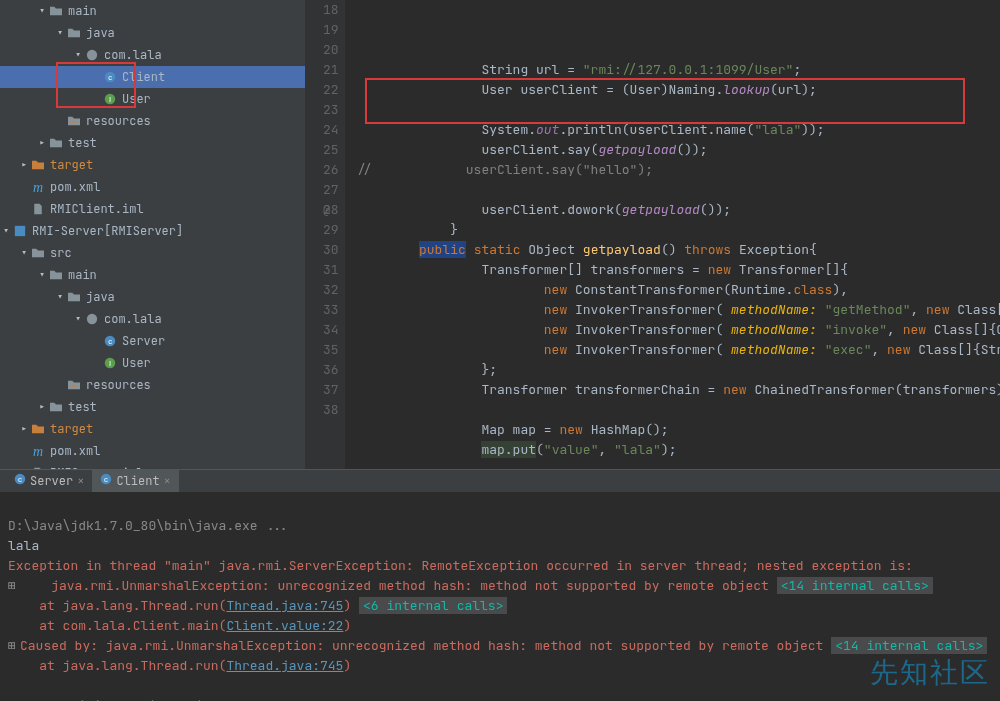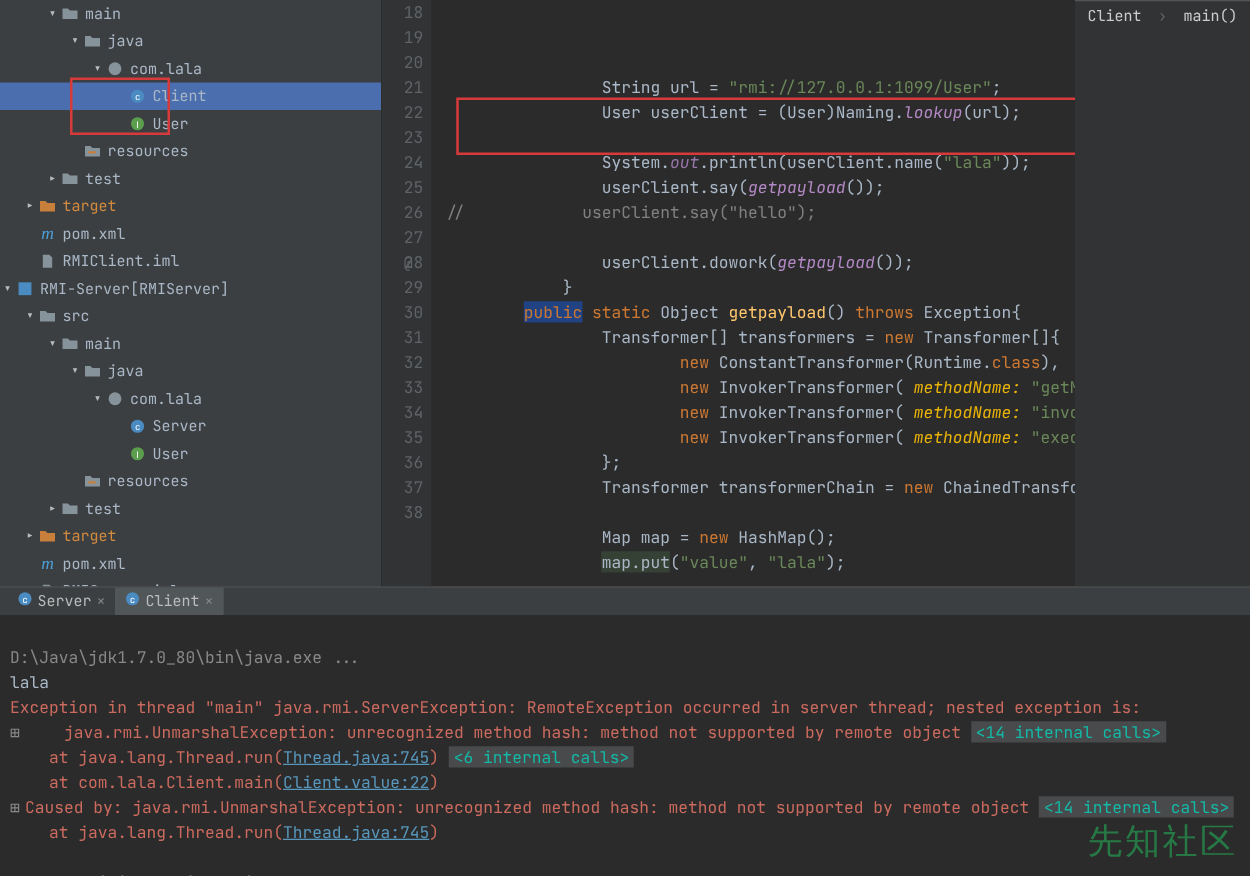--- a/index.html
+++ b/index.html
@@ -38,21 +38,21 @@
   .sel { background: #4b6eaf; color: #fff; }
   .redbox { position: absolute; border: 2px solid #d73a3a; pointer-events: none; }
   .gutter-redbox { position: absolute; border: 2px solid #d73a3a; pointer-events: none; }
   .rmiserver { color: #a9b7c6; }
 
   
   .editor {
     flex: 1;
     background: #2b2b2b;
     display: flex;
-    flex-direction: row;
+    flex-direction: column;
     overflow: hidden;
     position: relative;
   }
   .code-area { flex: 1; display: flex; font-size: 13px; line-height: 20px; overflow: hidden; position: relative; }
   .gutter {
     background: #313335;
     color: #606366;
     text-align: right;
     padding: 0 6px 0 6px;
     width: 48px;
@@ -112,21 +112,21 @@
   .t-grey { color: #888; }
   .t-red { color: #cb6a5e; }
   .t-link { color: #5896bb; text-decoration: underline; }
   .t-badge { background: #484a4c; color: #14b8a6; padding: 0 4px; }
   .t-fold { color: #888; display: inline-block; width: 12px; }
 
   .watermark {
     position: absolute;
     right: 10px;
     bottom: 18px;
-    color: #22c55e;
+    color: #0ea5e9;
     font-family: sans-serif;
     font-size: 28px;
     opacity: 0.5;
     letter-spacing: 2px;
   }
 </style>
 </head>
 <body>
 
 <div class="top">
@@ -358,25 +358,20 @@
           <div>35</div>
           <div>36</div>
           <div>37</div>
           <div>38</div>
         </div>
       <div class="code-lines" id="code">
         
       <div>                String url = <span class="str">"rmi://127.0.0.1:1099/User"</span>;</div><div>                User userClient = (User)Naming.<span class="mthi">lookup</span>(url);</div><div></div><div>                System.<span class="fld">out</span>.println(userClient.name(<span class="str">"lala"</span>));</div><div>                userClient.say(<span class="mthi">getpayload</span>());</div><div><span class="cmt">//            userClient.say("hello");</span></div><div></div><div>                userClient.dowork(<span class="mthi">getpayload</span>());</div><div>            }</div><div>        <span class="kw hl">public</span> <span class="kw">static</span> Object <span class="mth">getpayload</span>() <span class="kw">throws</span> Exception{</div><div>                Transformer[] transformers = <span class="kw">new</span> Transformer[]{</div><div>                        <span class="kw">new</span> ConstantTransformer(Runtime.<span class="kw">class</span>),</div><div>                        <span class="kw">new</span> InvokerTransformer( <span class="param">methodName: </span><span class="str">"getMethod"</span>, <span class="kw">new</span> Class[]{String.</div><div>                        <span class="kw">new</span> InvokerTransformer( <span class="param">methodName: </span><span class="str">"invoke"</span>, <span class="kw">new</span> Class[]{Object.,</div><div>                        <span class="kw">new</span> InvokerTransformer( <span class="param">methodName: </span><span class="str">"exec"</span>, <span class="kw">new</span> Class[]{String.},</div><div>                };</div><div>                Transformer transformerChain = <span class="kw">new</span> ChainedTransformer(transformers);</div><div></div><div>                Map map = <span class="kw">new</span> HashMap();</div><div>                <span class="hl2">map.put</span>(<span class="str">"value"</span>, <span class="str">"lala"</span>);</div></div>
       <div class="gutter-redbox" style="left:60px; top:78px; width:600px; height:46px;"></div>
     </div>
-    <div class="breadcrumb">
-      <span>Client</span>
-      <span class="sep">›</span>
-      <span>main()</span>
-    </div>
   </div>
 </div>
 
 <div class="tabs" id="tabs">
     <div class="tab">
       <span><svg width="12" height="12" viewBox="0 0 16 16">
           <circle cx="8" cy="8" r="7" fill="#4a8bc2"></circle>
           <text x="8" y="12" text-anchor="middle" fill="#fff" font-size="10">c</text>
         </svg></span>
       <span>Server</span>

